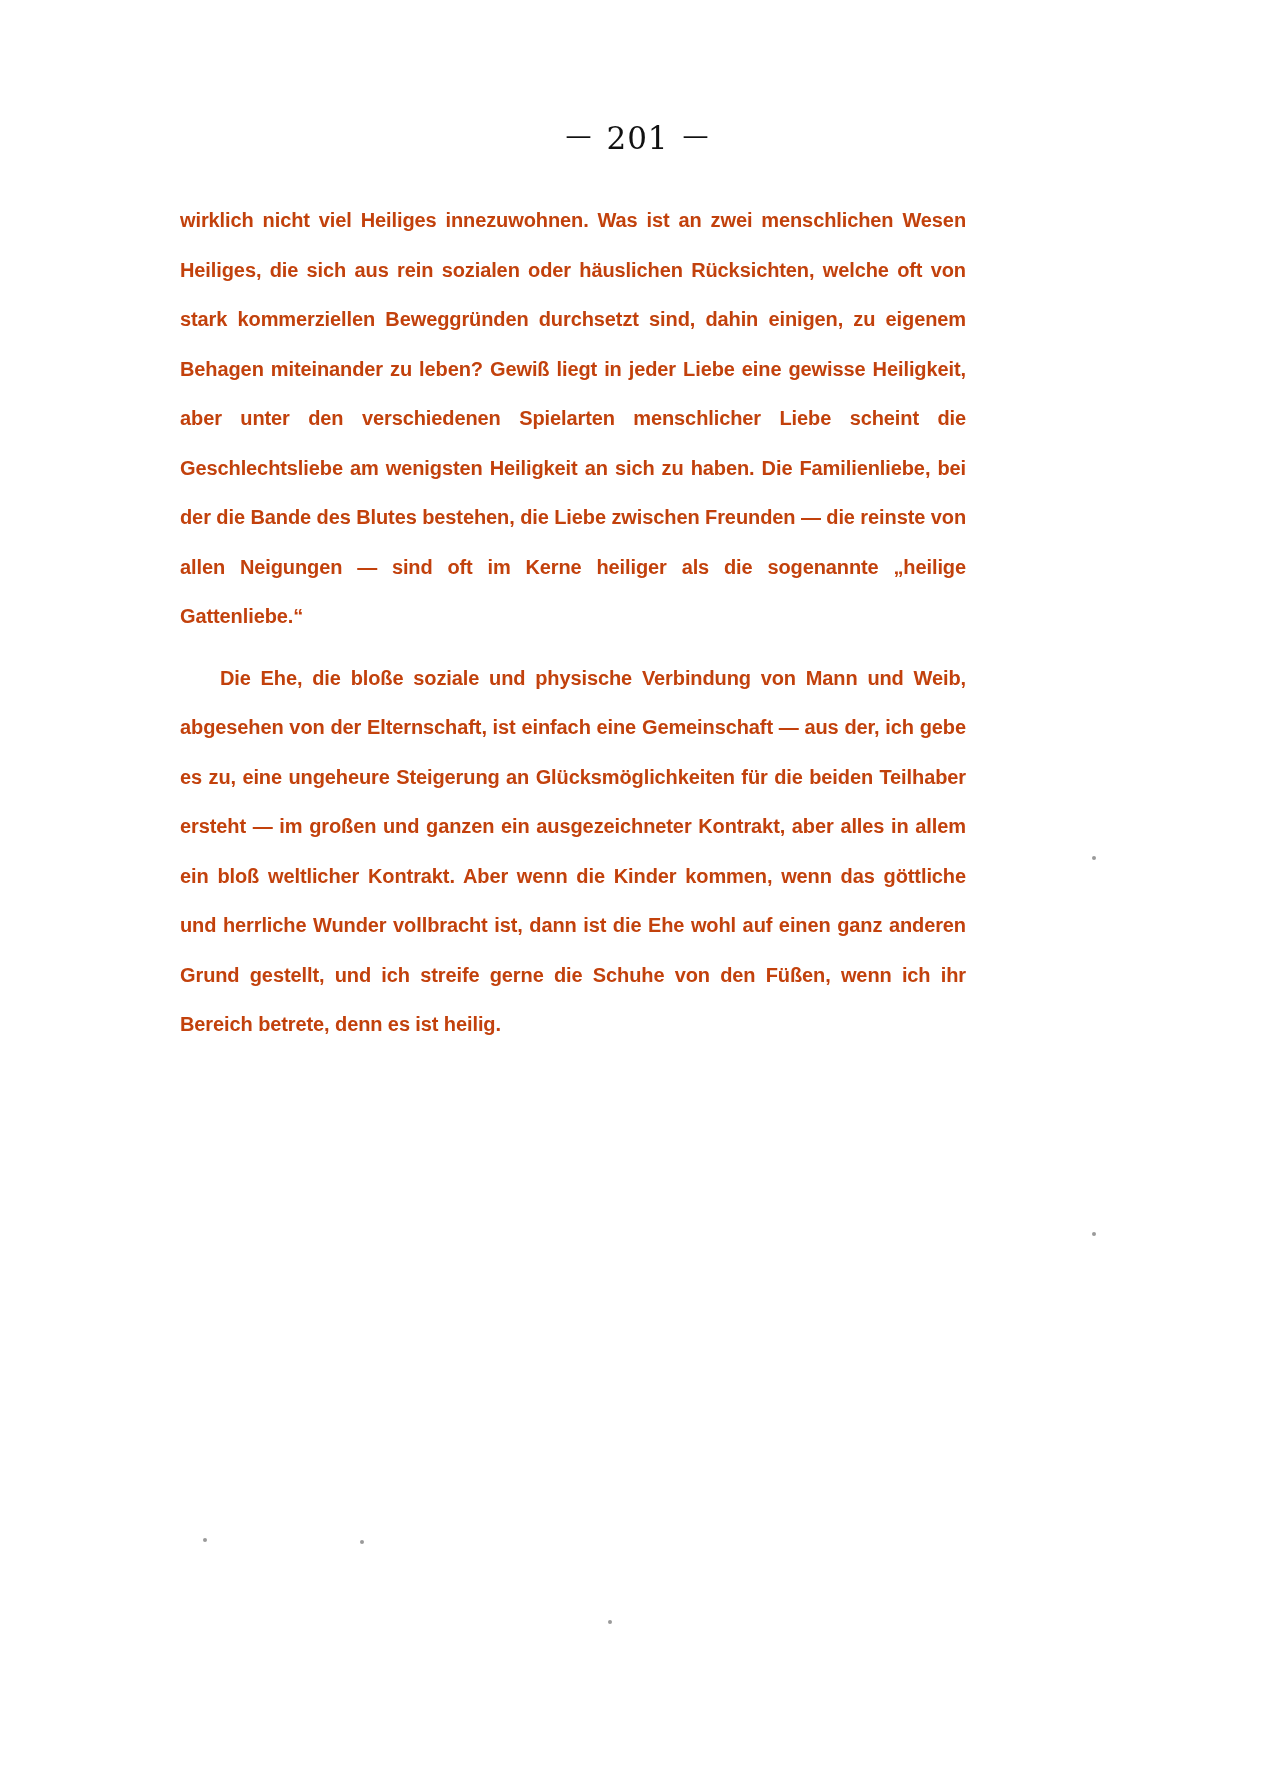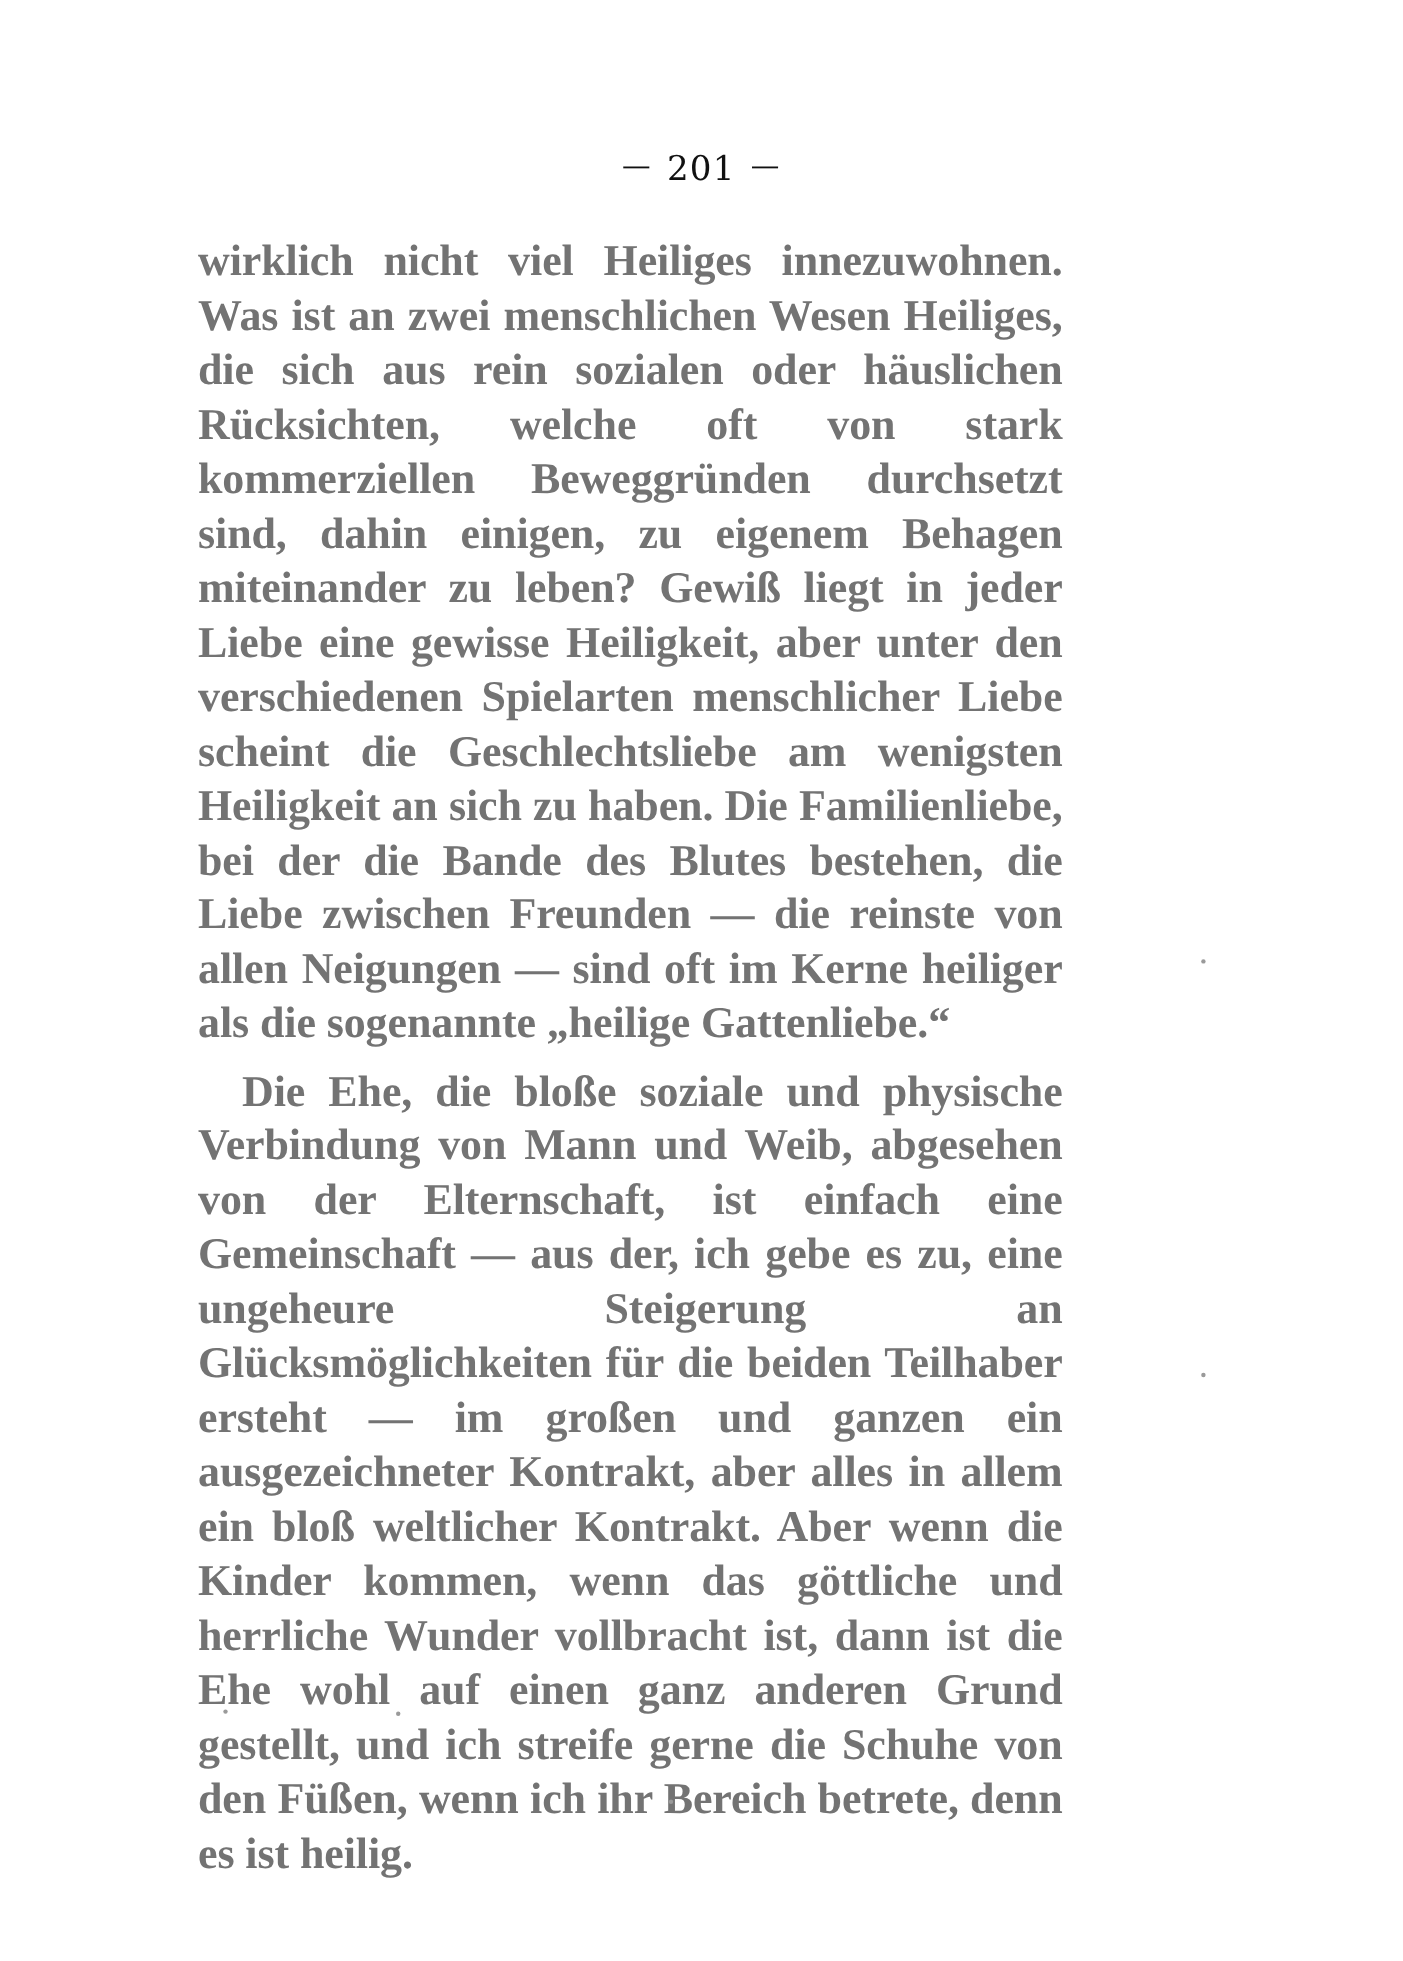--- a/index.html
+++ b/index.html
@@ -10,21 +10,21 @@
   body {
     width: 1275px;
     height: 1783px;
     font-family: "DejaVu Serif", serif;
     color: #151515;
     position: relative;
     overflow: hidden;
   }
   .page {
     position: absolute;
-    left: 0; top: 16px;
+    left: 0; top: 0;
     width: 1275px;
     height: 1590px;
   }
   .page-header {
     position: absolute;
     top: 120px;
     left: 0;
     width: 1275px;
     text-align: center;
     font-size: 31px;
@@ -40,25 +40,25 @@
   }
   .page-number {
     display: inline-block;
     font-size: 31px;
   }
   .body-text {
     position: absolute;
     top: 196px;
     left: 180px;
     width: 786px;
-    font-family: Liberation Serif, serif;
-    font-size: 40px;
+    font-family: Liberation Sans, sans-serif;
+    font-size: 20px;
     line-height: 49.5px;
     text-align: justify;
-    color: #737373;
+    color: #c2410c;
     font-weight: 600;
     letter-spacing: -0.1px;
   }
   .para {
     margin: 0;
     text-align: justify;
     text-justify: inter-word;
   }
   .para + .para {
     margin-top: 12px;

